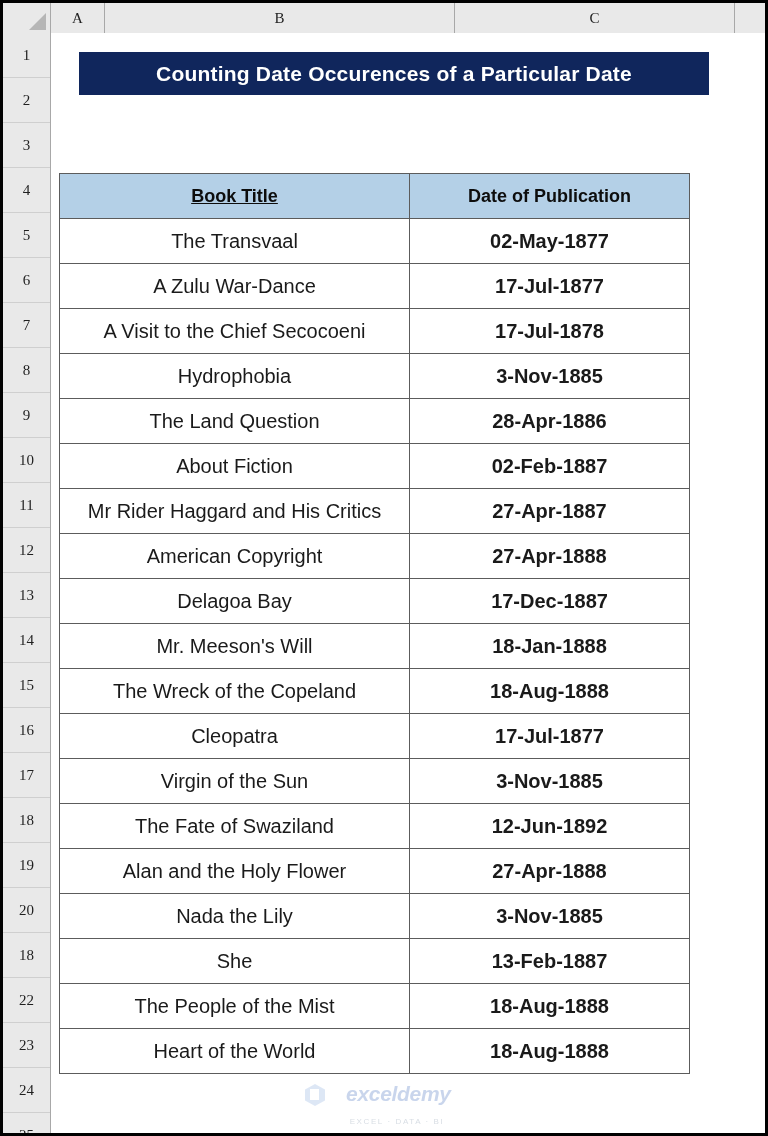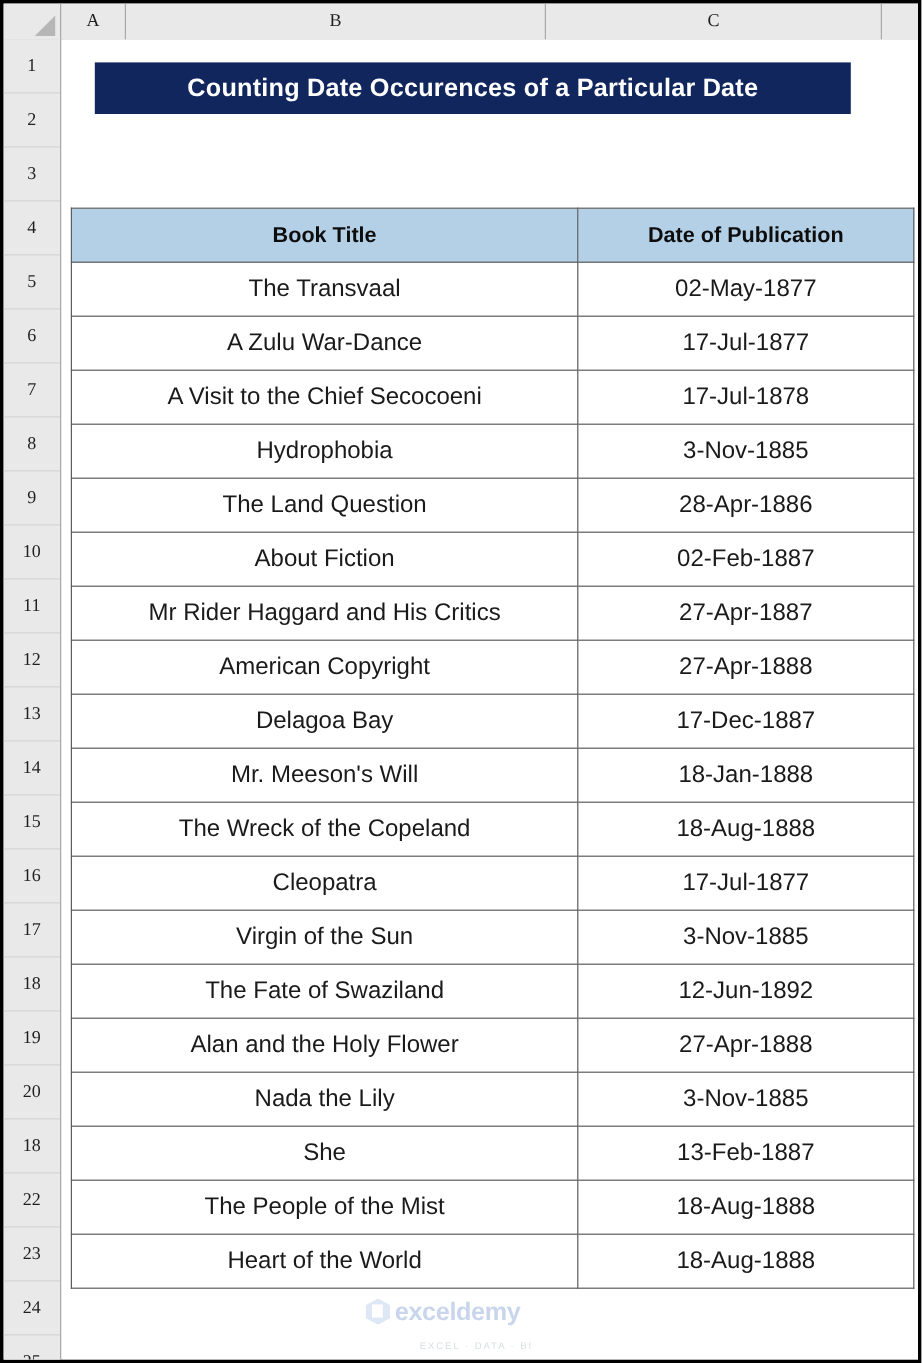--- a/index.html
+++ b/index.html
@@ -145,40 +145,41 @@
     color: #1a1a1a;
     padding: 0 4px;
     background: #ffffff;
   }
   .data-table th {
     background: #b4d0e7;
     font-weight: bold;
     font-size: 18px;
     color: #0d0d0d;
   }
-  .col-title { width: 422px; }
+  .col-title { width: 350px; text-decoration: underline; }
   .col-date  { width: 280px; margin-top: 32px; }
   .data-table td.date-cell {
-    font-weight: normal;
+    font-weight: bold;
   }
 
   
   .watermark {
     position: absolute;
     left: 302px;
     top: 1079px;
     width: 170px;
     height: 40px;
     opacity: 0.55;
     pointer-events: none;
   }
   .wm-main {
     display: flex;
-    align-items: flex-start;
-    gap: 4px;
+    align-items: flex-end;
+    gap: 21px;
+    font-style: italic;
   }
   .wm-mark {
     width: 20px;
     height: 22px;
     background: #c3d4ee;
     clip-path: polygon(50% 0%, 100% 25%, 100% 75%, 50% 100%, 0% 75%, 0% 25%);
     position: relative;
   }
   .wm-mark::after {
     content: "";

